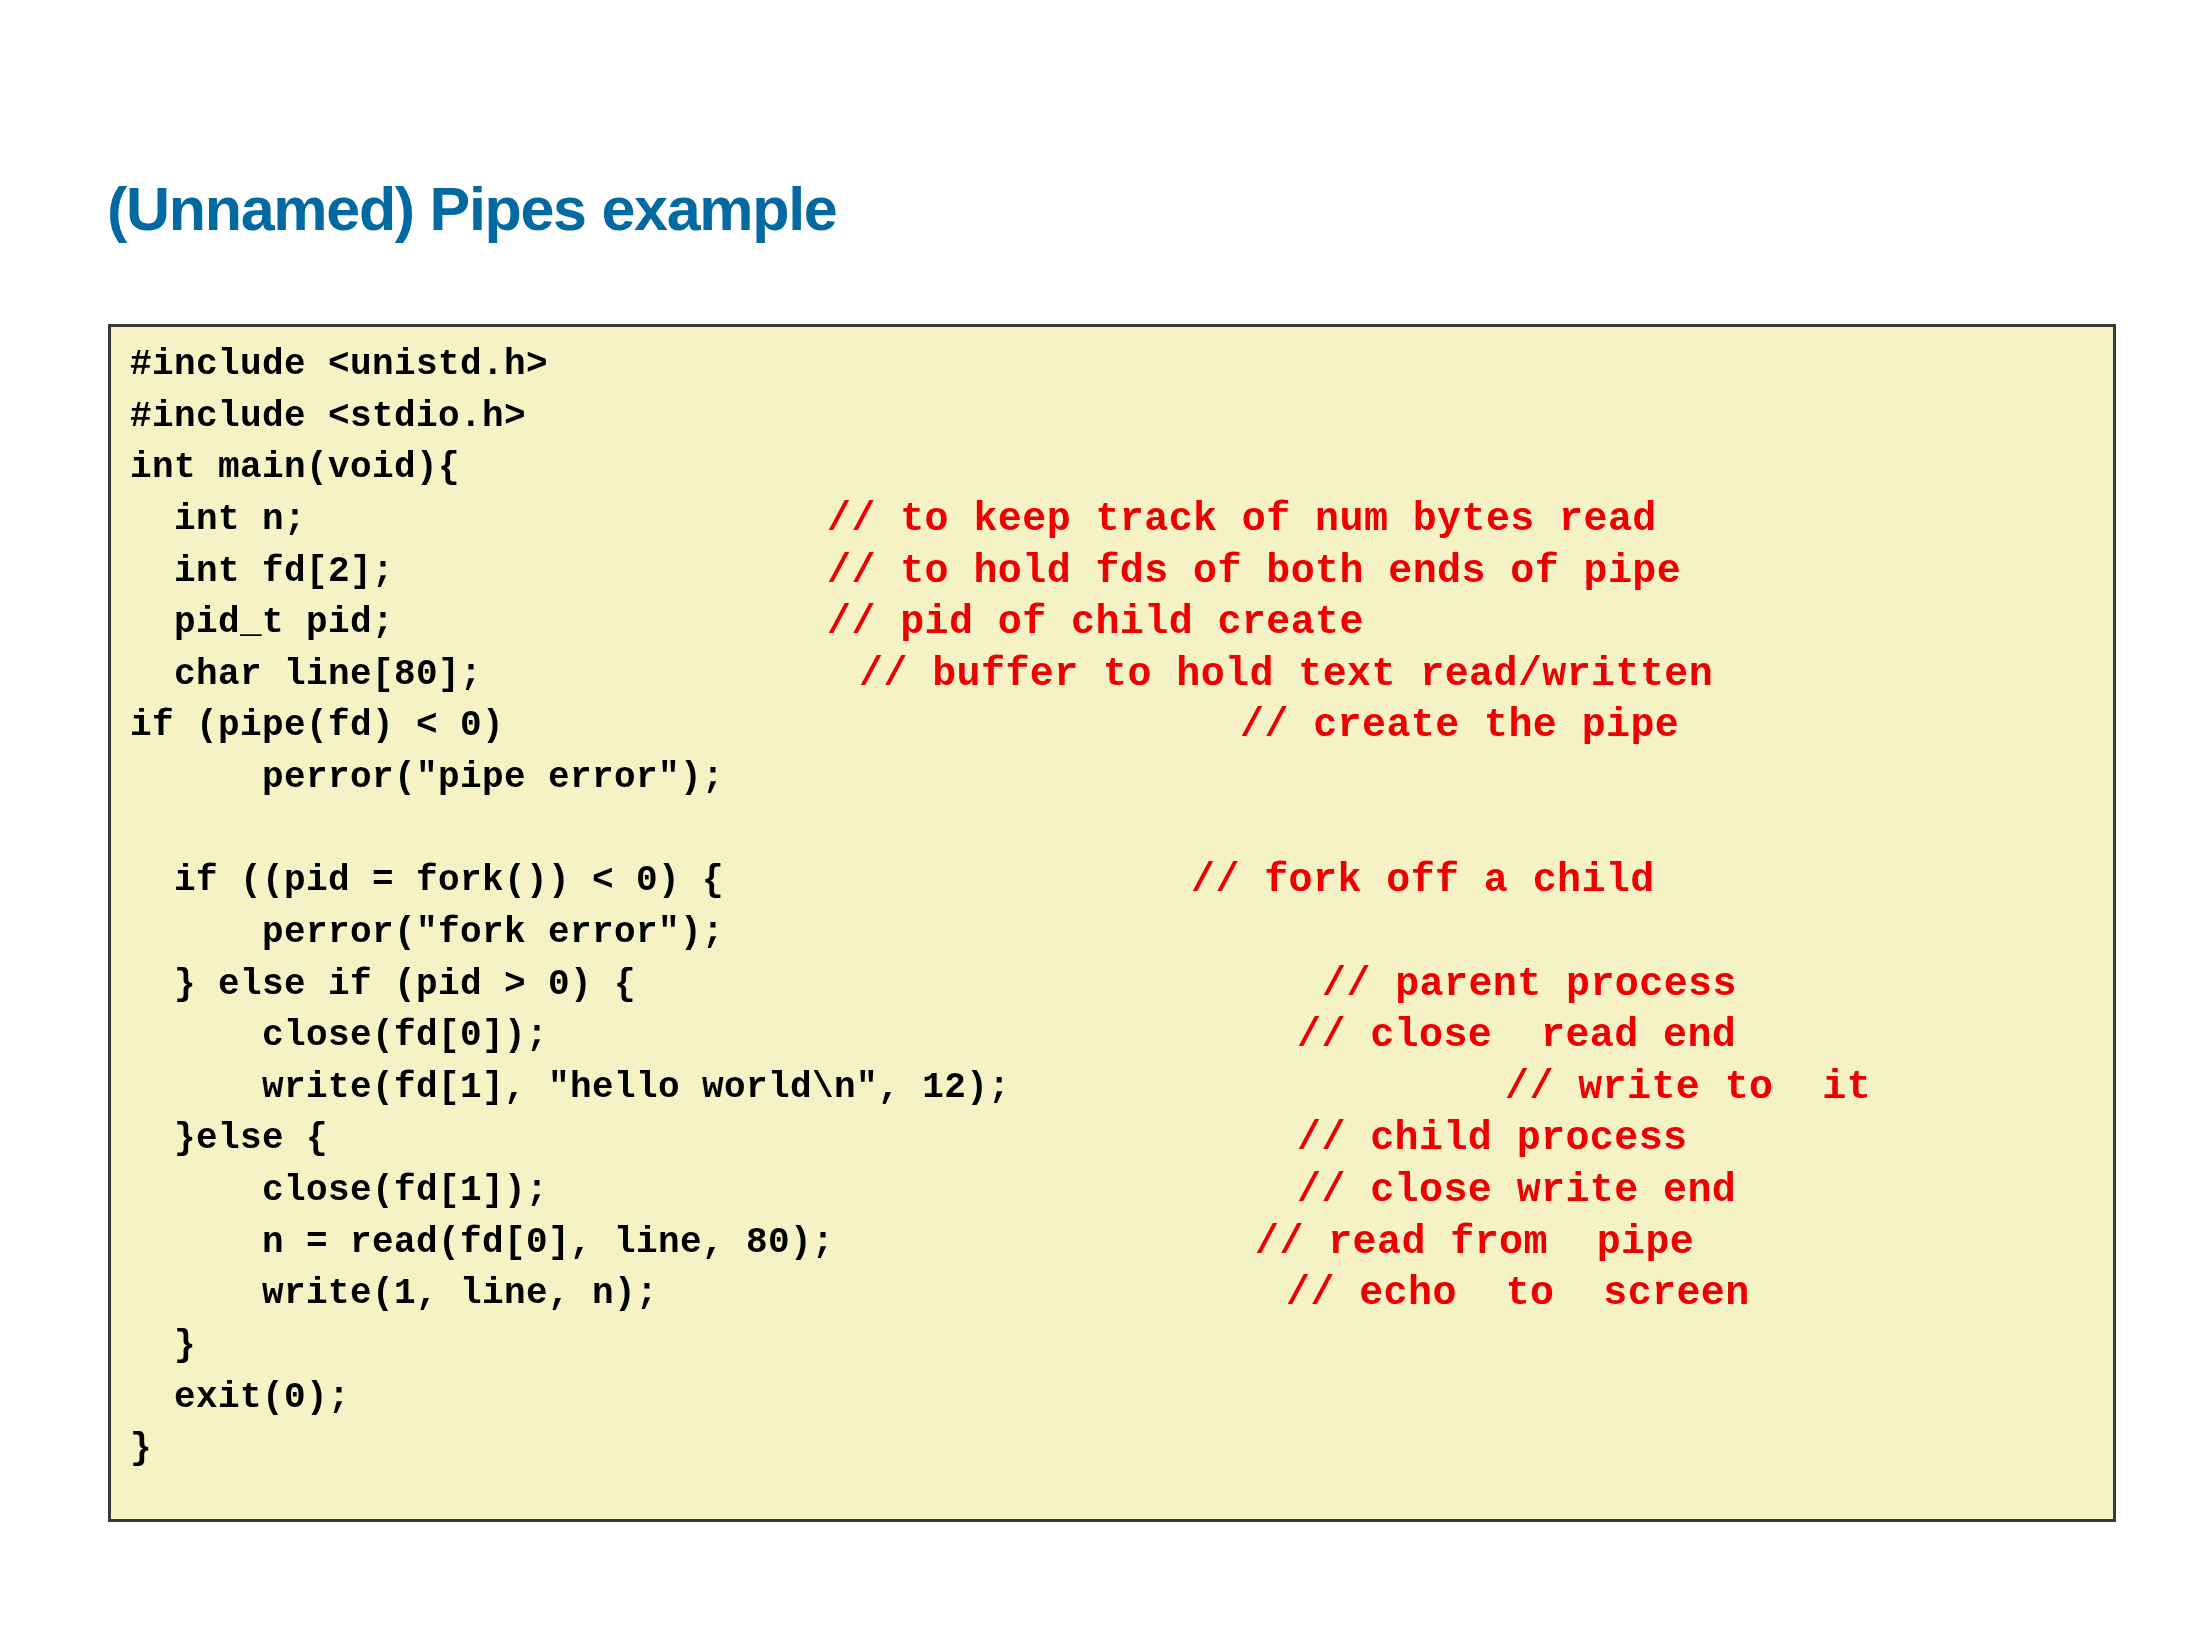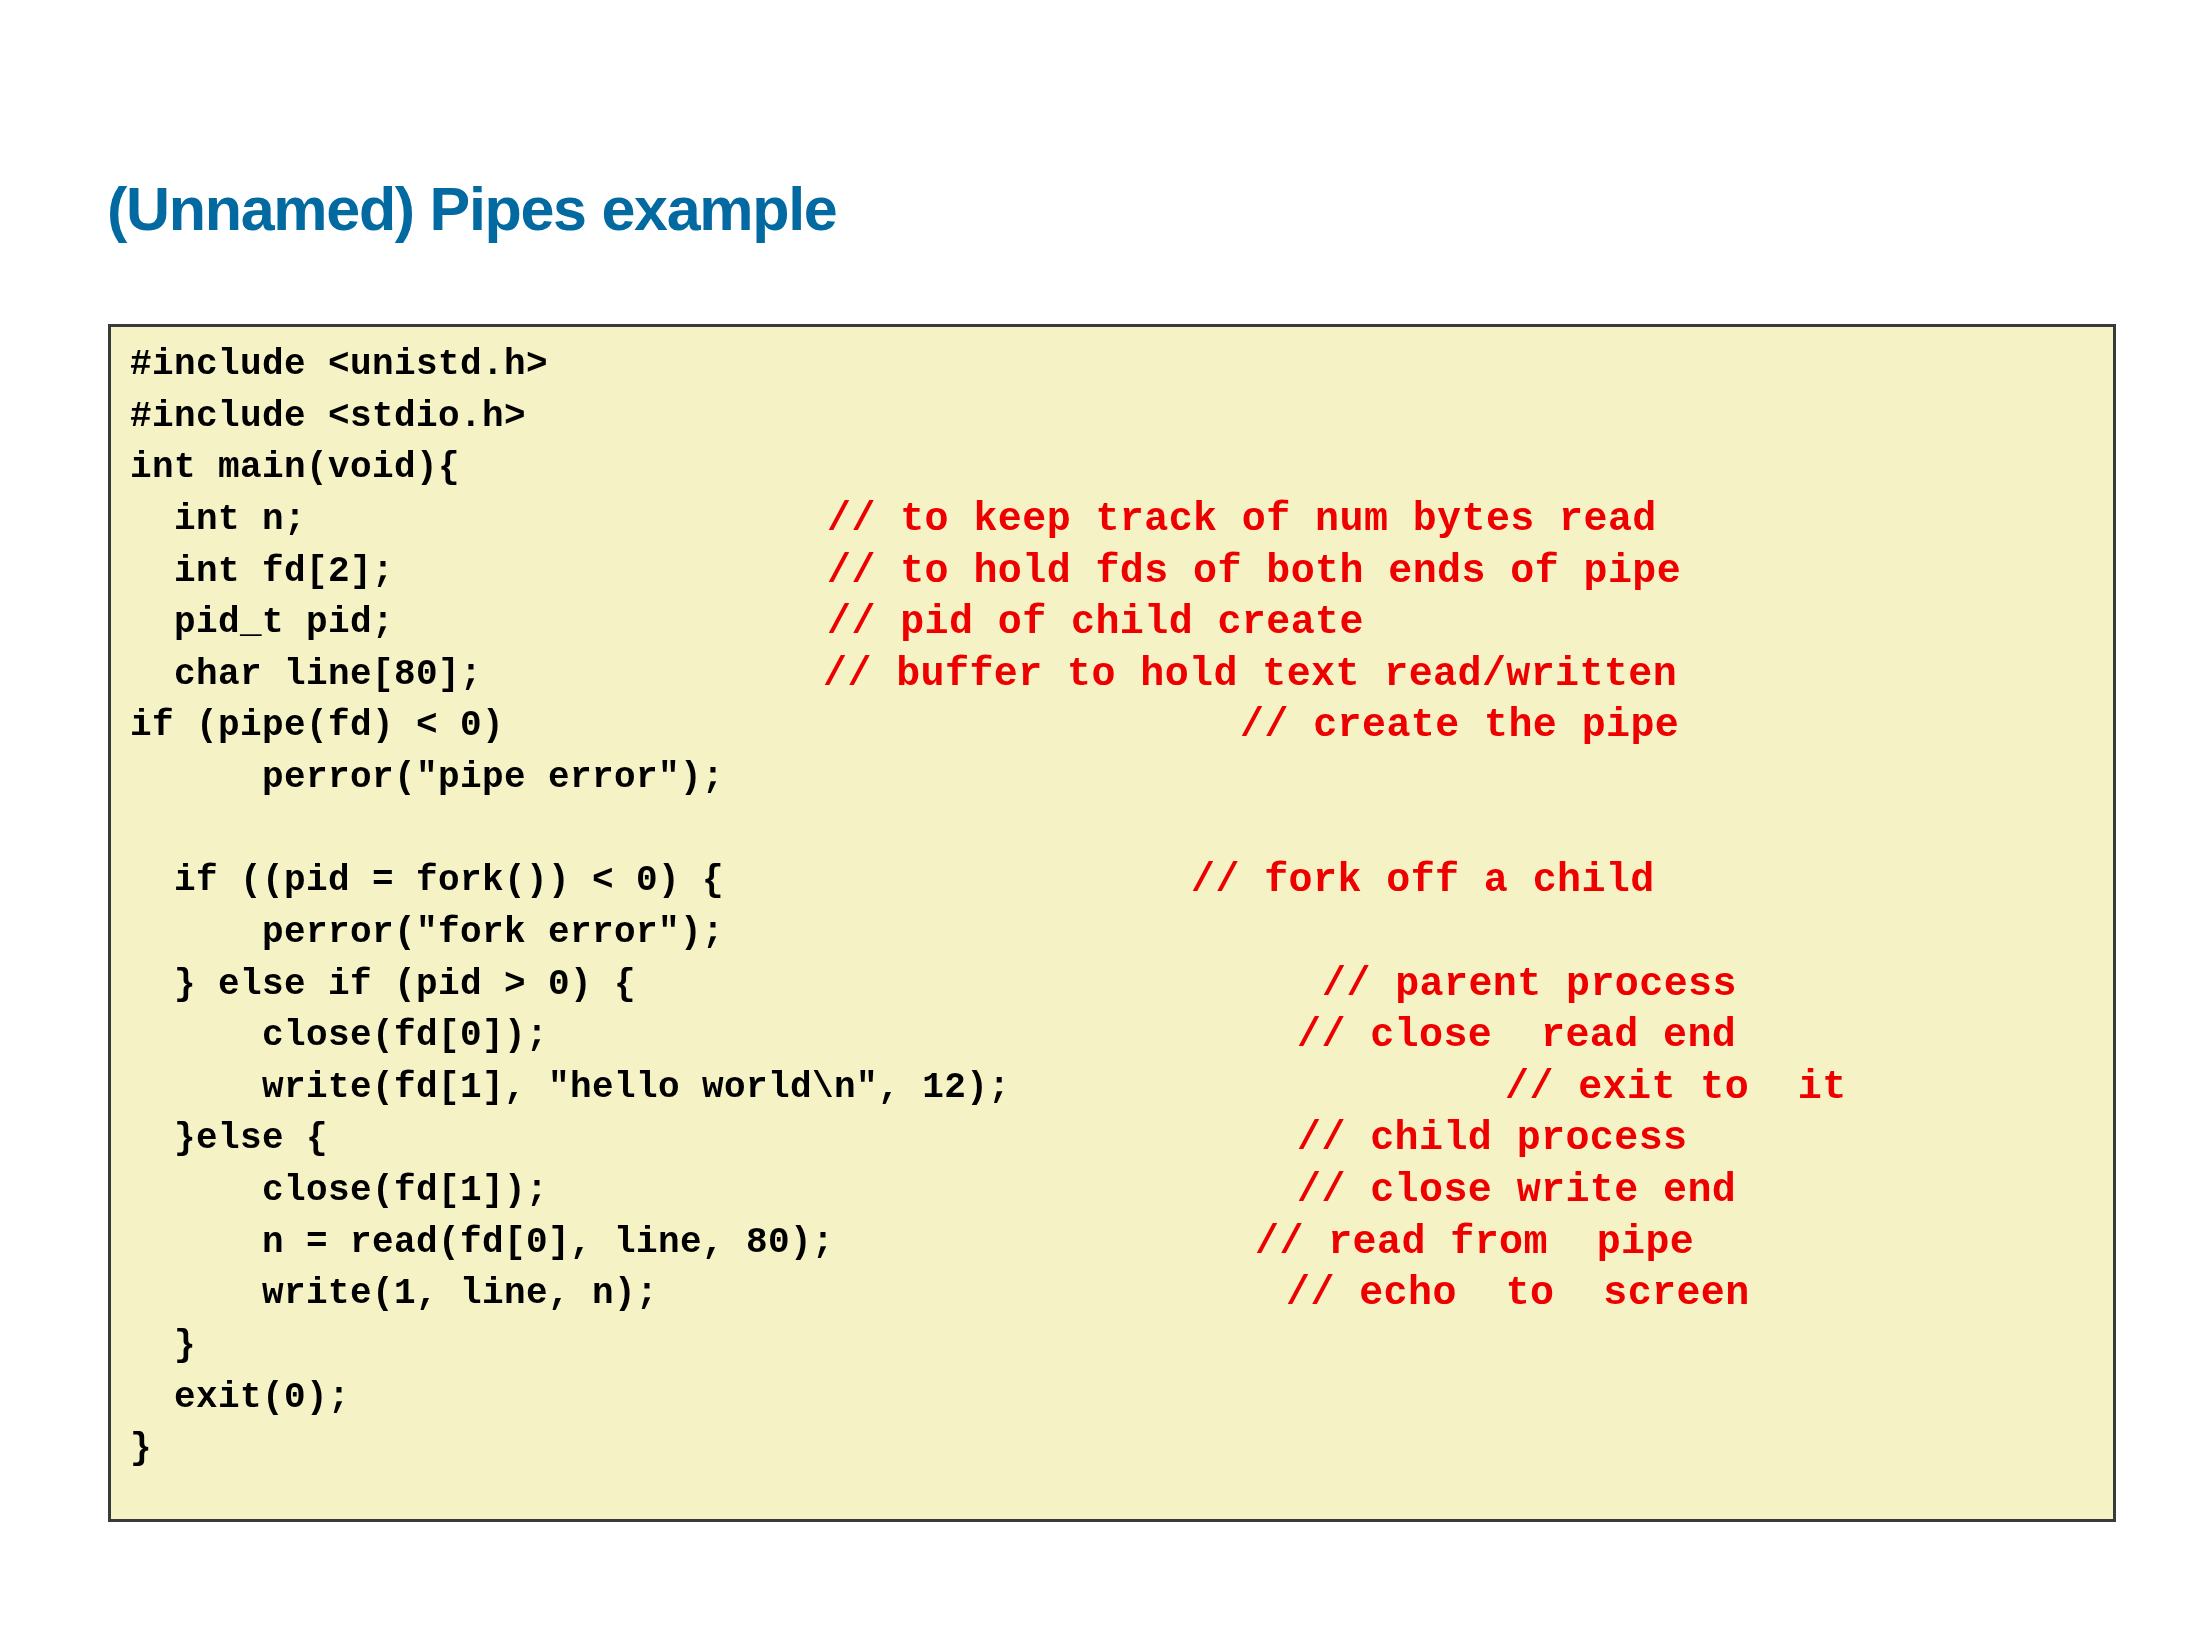--- a/index.html
+++ b/index.html
@@ -98,29 +98,29 @@
   <h1 id="slide-title">(Unnamed) Pipes example</h1>
 
   <div id="code-box" style="background: rgb(245, 242, 198); border-color: rgb(58, 58, 58);">
     <div id="code-lines">
         <div class="code-line" style="top: 12px;"><span class="code-text" style="left: 19px;">#include &lt;unistd.h&gt;</span></div>
         <div class="code-line" style="top: 64px;"><span class="code-text" style="left: 19px;">#include &lt;stdio.h&gt;</span></div>
         <div class="code-line" style="top: 115px;"><span class="code-text" style="left: 19px;">int main(void){</span></div>
         <div class="code-line" style="top: 167px;"><span class="code-text" style="left: 19px;">  int n;</span><span class="code-comment" style="left: 716px;">// to keep track of num bytes read</span></div>
         <div class="code-line" style="top: 219px;"><span class="code-text" style="left: 19px;">  int fd[2];</span><span class="code-comment" style="left: 716px;">// to hold fds of both ends of pipe</span></div>
         <div class="code-line" style="top: 270px;"><span class="code-text" style="left: 19px;">  pid_t pid;</span><span class="code-comment" style="left: 716px;">// pid of child create</span></div>
-        <div class="code-line" style="top: 322px;"><span class="code-text" style="left: 19px;">  char line[80];</span><span class="code-comment" style="left: 712px;">// buffer to hold text read/written</span></div>
+        <div class="code-line" style="top: 322px;"><span class="code-text" style="left: 19px;">  char line[80];</span><span class="code-comment" style="left: 748px;">// buffer to hold text read/written</span></div>
         <div class="code-line" style="top: 373px;"><span class="code-text" style="left: 19px;">if (pipe(fd) &lt; 0)</span><span class="code-comment" style="left: 1129px;">// create the pipe</span></div>
         <div class="code-line" style="top: 425px;"><span class="code-text" style="left: 19px;">      perror("pipe error");</span></div>
         <div class="code-line" style="top: 477px;"></div>
         <div class="code-line" style="top: 528px;"><span class="code-text" style="left: 19px; margin-left: 44px;">if ((pid = fork()) &lt; 0) {</span><span class="code-comment" style="left: 1080px;">// fork off a child</span></div>
         <div class="code-line" style="top: 580px;"><span class="code-text" style="left: 19px;">      perror("fork error");</span></div>
         <div class="code-line" style="top: 632px;"><span class="code-text" style="left: 19px;">  } else if (pid &gt; 0) {</span><span class="code-comment" style="left: 1211px;">// parent process</span></div>
         <div class="code-line" style="top: 683px;"><span class="code-text" style="left: 19px;">      close(fd[0]);</span><span class="code-comment" style="left: 1186px;">// close  read end</span></div>
-        <div class="code-line" style="top: 735px;"><span class="code-text" style="left: 19px;">      write(fd[1], "hello world\n", 12);</span><span class="code-comment" style="left: 1394px;">// exit to  it</span></div>
+        <div class="code-line" style="top: 735px;"><span class="code-text" style="left: 19px;">      write(fd[1], "hello world\n", 12);</span><span class="code-comment" style="left: 1394px;">// write to  it</span></div>
         <div class="code-line" style="top: 786px;"><span class="code-text" style="left: 19px;">  }else {</span><span class="code-comment" style="left: 1186px;">// child process</span></div>
         <div class="code-line" style="top: 838px;"><span class="code-text" style="left: 19px;">      close(fd[1]);</span><span class="code-comment" style="left: 1186px;">// close write end</span></div>
         <div class="code-line" style="top: 890px;"><span class="code-text" style="left: 19px;">      n = read(fd[0], line, 80);</span><span class="code-comment" style="left: 1144px;">// read from  pipe</span></div>
         <div class="code-line" style="top: 941px;"><span class="code-text" style="left: 19px;">      write(1, line, n);</span><span class="code-comment" style="left: 1175px;">// echo  to  screen</span></div>
         <div class="code-line" style="top: 993px;"><span class="code-text" style="left: 19px;">  }</span></div>
         <div class="code-line" style="top: 1045px;"><span class="code-text" style="left: 19px;">  exit(0);</span></div>
         <div class="code-line" style="top: 1096px;"><span class="code-text" style="left: 19px;">}</span></div>
       </div>
   </div>
 

